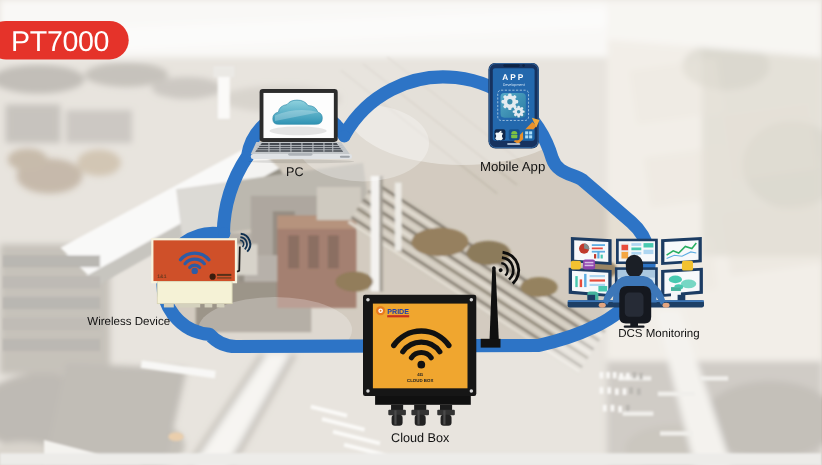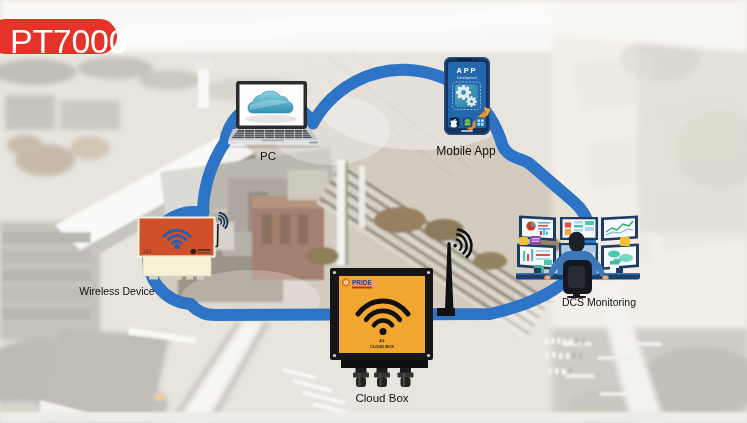--- a/index.html
+++ b/index.html
@@ -429,14 +429,14 @@
 
   <path d="M 563,267 q 0,-7 7,-7 l 15,0 q 7,0 7,7 l 0,21 q 0,6 -6,6 l -17,0 q -6,0 -6,-6 Z" fill="#15181f"></path>
   <rect x="568" y="266" width="17" height="22" rx="4" fill="#262b36"></rect>
   <rect x="573" y="293" width="7" height="4" fill="#15181f"></rect>
   <rect x="567" y="296" width="19" height="2" rx="1" fill="#15181f"></rect>
 </g>
 <text x="599" y="306" font-size="10.5" fill="#111" text-anchor="middle">DCS Monitoring</text>
 </svg>
 
 <div style="position:absolute;left:-12px;top:19px;width:129px;height:35px;border-radius:17.5px;background:#e5332a;"></div>
-<div style="position:absolute;left:10px;top:22px;width:110px;height:32px;color:#fff;font-size:34px;letter-spacing:-0.3px;">PT7000</div>
+<div style="position:absolute;left:10px;top:22px;width:110px;height:32px;color:#fff;font-size:26px;letter-spacing:-0.3px;">PT7000</div>
 </div>
 
 </body></html>

